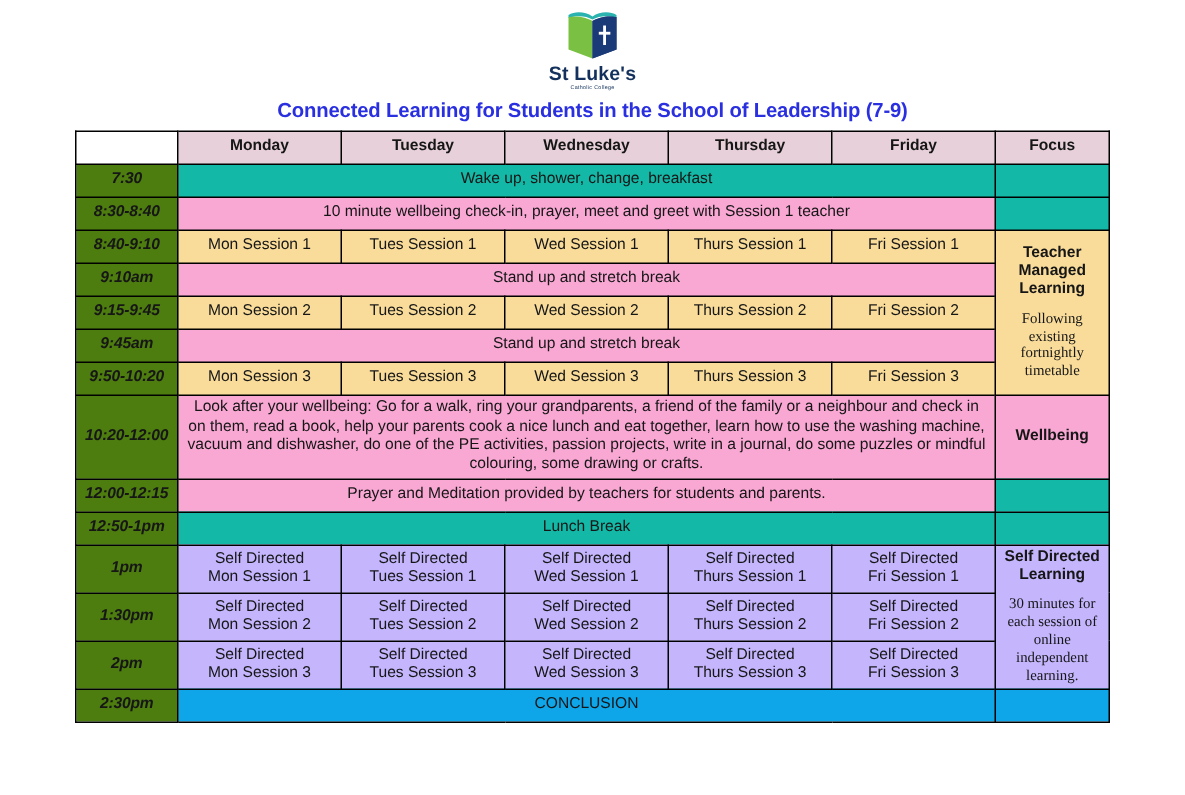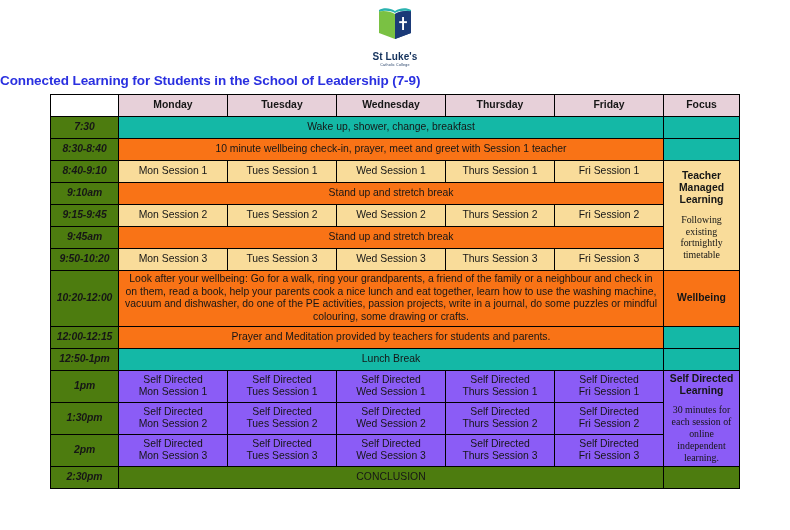--- a/index.html
+++ b/index.html
@@ -12,31 +12,31 @@
   .page{position:relative;width:790px;height:530px;box-sizing:border-box;}
 
   
   .logo-wrap{
     width:100%;display:flex;flex-direction:column;
     align-items:center;justify-content:flex-start;
     padding-top:6px;
   }
   .logo-mark{width:40px;height:34px;display:block;}
   .logo-name{
-    font-size:10px;font-weight:bold;color:#13315c;
-    letter-spacing:.1px;margin-top:12px;line-height:1;
+    font-size:13px;font-weight:bold;color:#13315c;
+    letter-spacing:.1px;margin-top:2px;line-height:1;
   }
   .logo-sub{
     font-size:3.6px;color:#13315c;letter-spacing:.2px;
     margin-top:1.5px;line-height:1;
   }
 
   
   .title{
-    text-align:left;
+    text-align:center;
     font-size:13.5px;font-weight:bold;
     color:#2a30e0;
     margin-top:6px;margin-bottom:6px;
     letter-spacing:-.1px;
   }
 
   
   table.timetable{
     border-collapse:collapse;
     table-layout:fixed;
@@ -65,24 +65,24 @@
     height:22px;
   }
   th.corner{background:#ffffff;border:1.1px solid #000;}
   td.timecell{
     font-weight:bold;font-style:italic;
     font-size:10.2px;background:#4d7c0f;
     letter-spacing:-.1px;
   }
 
   .fill-white{background:#14b8a6;}
-  .fill-teal{background:#f97316;}
+  .fill-teal{background:#f9a8d4;}
   .fill-orange{background:#f9dc9a;}
-  .fill-green{background:#8b5cf6;}
-  .fill-grey{background:#4d7c0f;}
+  .fill-green{background:#c4b5fd;}
+  .fill-grey{background:#0ea5e9;}
   .fill-focusgreen{background:#cfe2c4;}
 
   td.rowspanfocus{
     vertical-align:middle;
     font-size:10px;
     padding:3px 3px;
   }
   .focus-title{font-weight:bold;display:block;line-height:1.18;}
   .focus-sub{display:block;margin-top:7px;line-height:1.2;font-size:9.9px;font-family:Liberation Serif, serif;}
 

